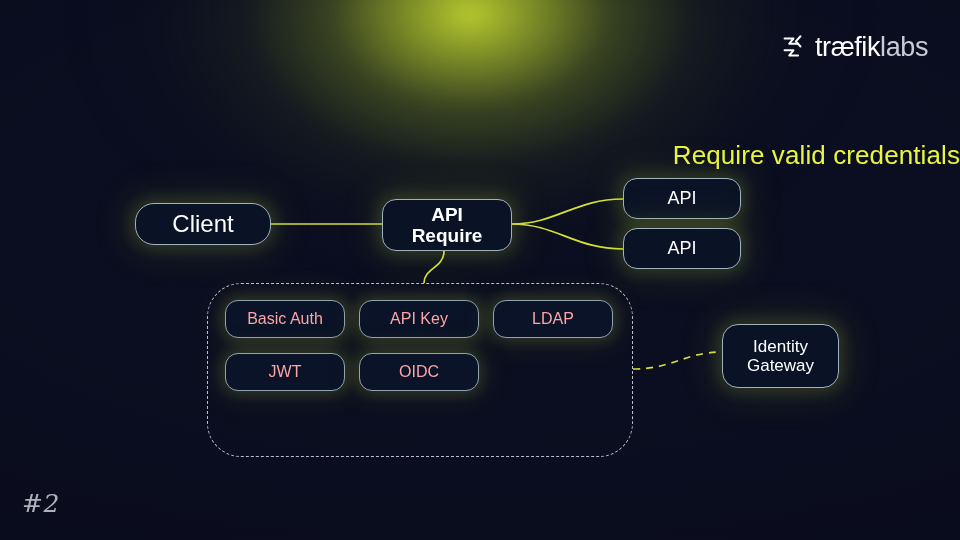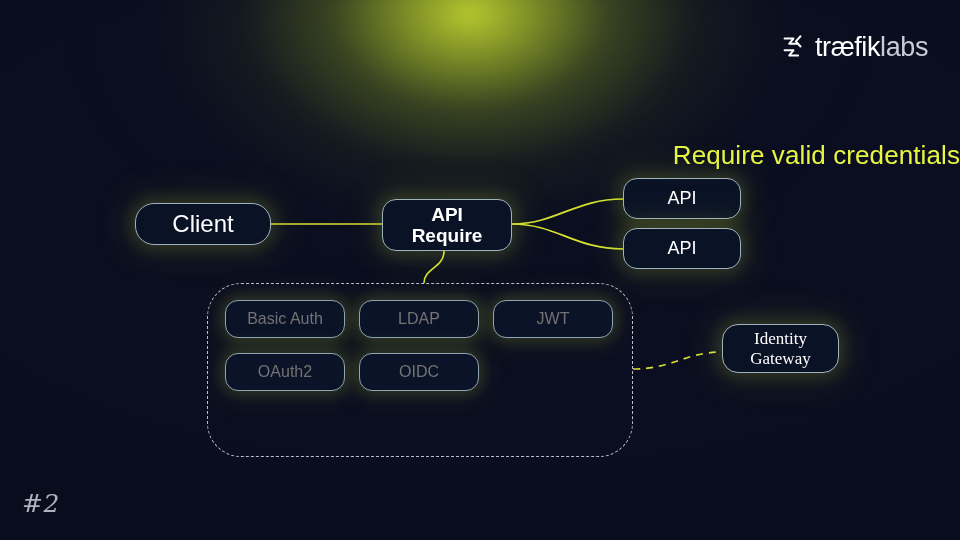--- a/index.html
+++ b/index.html
@@ -111,21 +111,21 @@
     box-shadow:
       0 0 16px 4px rgba(190, 214, 60, 0.16),
       0 0 34px 12px rgba(160, 186, 50, 0.10);
     line-height: 1.12;
   }
 
   .node.client  { left: 135px; top: 203px; width: 136px; height: 42px; font-size: 24px; border-radius: 19px; }
   .node.gateway { left: 382px; top: 199px; width: 130px; height: 52px; font-size: 19px; font-weight: bold; border-radius: 14px; }
   .node.api1    { left: 623px; top: 178px; width: 118px; height: 41px; font-size: 18px; border-radius: 14px; }
   .node.api2    { left: 623px; top: 228px; width: 118px; height: 41px; font-size: 18px; border-radius: 14px; }
-  .node.idp     { left: 722px; top: 324px; width: 117px; height: 49px; font-size: 17px; border-radius: 16px; font-family: Liberation Serif, serif; }
+  .node.idp     { left: 722px; top: 324px; width: 117px; height: 64px; font-size: 17px; border-radius: 16px; }
 
   
   #mw-container {
     position: absolute;
     left: 207px;
     top: 283px;
     width: 426px;
     height: 174px;
     border: 1.4px dashed #b9bfcf;
     border-radius: 34px;
@@ -143,21 +143,21 @@
 
   .pill {
     width: 120px;
     height: 38px;
     display: flex;
     align-items: center;
     justify-content: center;
     background: #0a1327;
     border: 1.3px solid #8fa4ae;
     border-radius: 13px;
-    color: #737373;
+    color: #fca5a5;
     font-size: 16px;
     box-shadow:
       0 0 14px 3px rgba(190, 214, 60, 0.16),
       0 0 28px 9px rgba(160, 186, 50, 0.09);
     white-space: nowrap;
   }
 
   #mw-caption {
     position: absolute;
     left: 207px;
@@ -229,22 +229,22 @@
     <div>
       <div>Identity</div>
       <div>Gateway</div>
     </div>
   </div>
 
   <div id="mw-container"></div>
 
   <div id="mw-grid">
     <div class="pill">Basic Auth</div>
+    <div class="pill">API Key</div>
     <div class="pill">LDAP</div>
     <div class="pill">JWT</div>
-    <div class="pill">OAuth2</div>
     <div class="pill">OIDC</div>
   </div>
 
 
   <div id="pagenum">#2</div>
 
 </div>
 
 </body></html>

